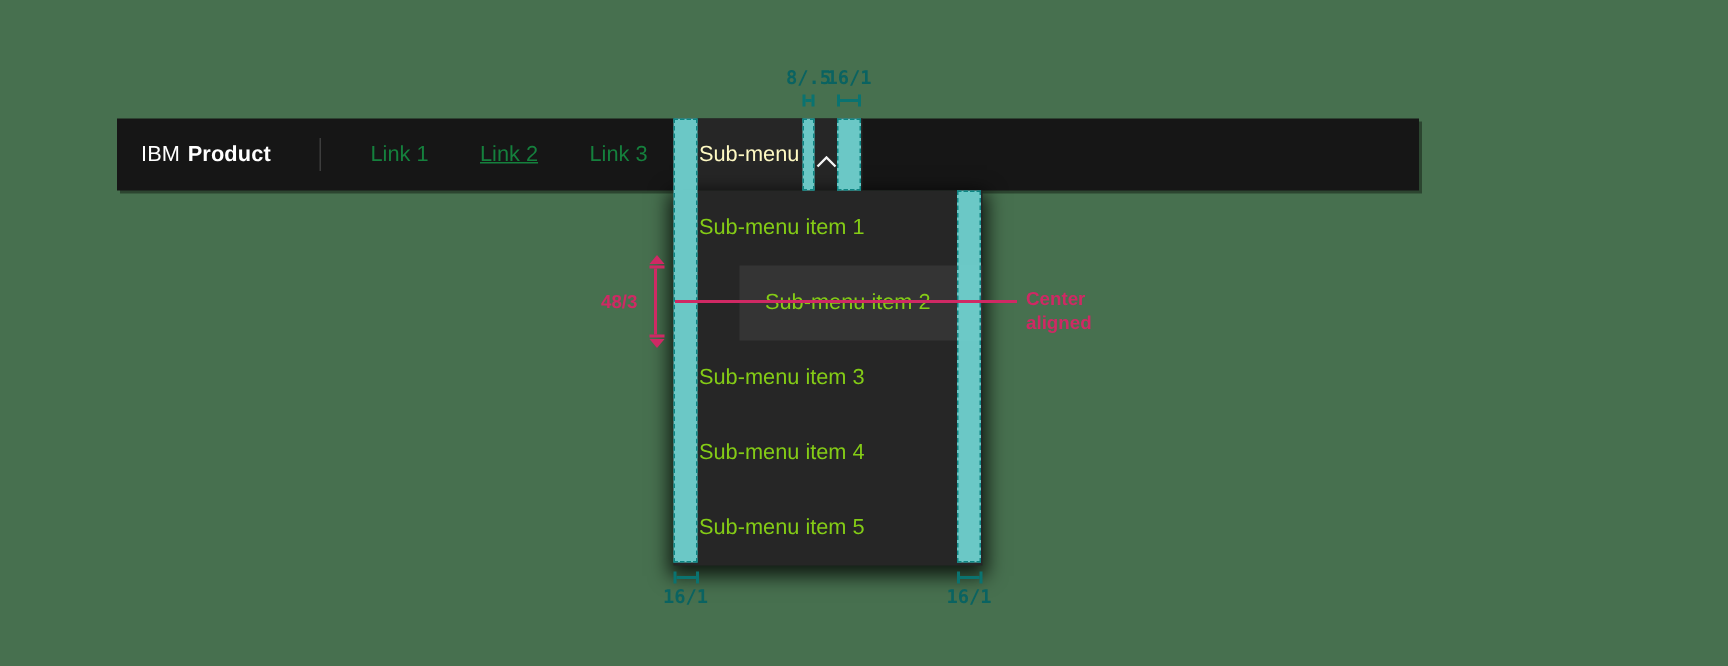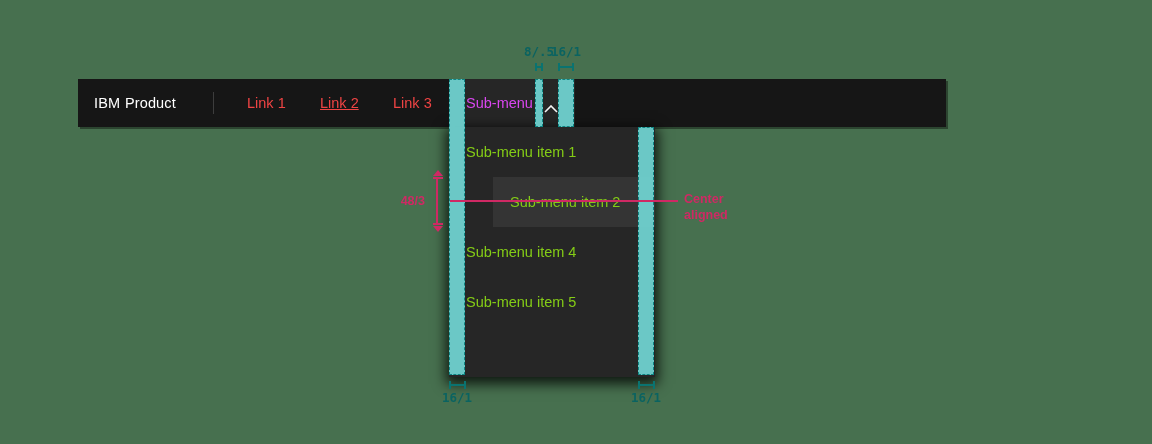--- a/index.html
+++ b/index.html
@@ -16,40 +16,40 @@
     position: absolute; left: 78px; top: 79px; width: 868px; height: 48px;
     background: #161616;
     box-shadow: 2px 2px 0 rgba(10,18,12,0.45);
   }
   .brand {
     position: absolute; left: 16px; top: 0; height: 48px;
     display: flex; align-items: center;
     color: #ffffff; font-size: 14.5px; letter-spacing: 0.1px; white-space: nowrap;
   }
   .brand .prefix { font-weight: 400; margin-right: 5px; }
-  .brand .name   { font-weight: 400; }
+  .brand .name   { font-weight: 700; }
   .hdr-divider {
     position: absolute; left: 135px; top: 13px; width: 1px; height: 22px;
     background: #3d3d3d;
   }
   .hdr-link {
     position: absolute; top: 0; height: 48px; display: flex; align-items: center;
-    color: #ef4444; font-size: 14.5px; cursor: pointer; white-space: nowrap;
+    color: #15803d; font-size: 14.5px; cursor: pointer; white-space: nowrap;
   }
   .hdr-link.l1 { left: 169px; }
   .hdr-link.l2 { left: 242px; text-decoration: underline; }
   .hdr-link.l3 { left: 315px; }
   .submenu-trigger {
     position: absolute; left: 371px; top: 0; width: 126px; height: 48px;
     background: #262626; cursor: pointer;
   }
   .submenu-trigger .label {
     position: absolute; left: 17px; top: 0; height: 48px;
     display: flex; align-items: center;
-    color: #d946ef; font-size: 14.5px; white-space: nowrap;
+    color: #fef9c3; font-size: 14.5px; white-space: nowrap;
   }
   .submenu-trigger .chev { position: absolute; left: 95px; top: 20px; width: 14px; height: 8px; }
 
   
   .dropdown {
     position: absolute; left: 449px; top: 127px; width: 206px; height: 250px;
     background: #262626;
     box-shadow: 0 4px 12px 3px rgba(0,0,0,0.78);
   }
   .dropdown .item {
@@ -144,20 +144,21 @@
         <svg width="14" height="8" viewBox="0 0 14 8">
           <path d="M1 7 L7 1 L13 7" stroke="#f4f4f4" stroke-width="1.6" fill="none"></path>
         </svg>
       </span>
     </div>
   </div>
 
   <div class="dropdown">
     <div class="item">Sub-menu item 1</div>
     <div class="item selected">Sub-menu item 2</div>
+    <div class="item">Sub-menu item 3</div>
     <div class="item">Sub-menu item 4</div>
     <div class="item">Sub-menu item 5</div>
   </div>
 
   <div class="teal-col col-left"></div>
   <div class="teal-col col-8"></div>
   <div class="teal-col col-16h"></div>
   <div class="teal-col col-right"></div>
 
   <div class="ibeam beam-8"></div>

